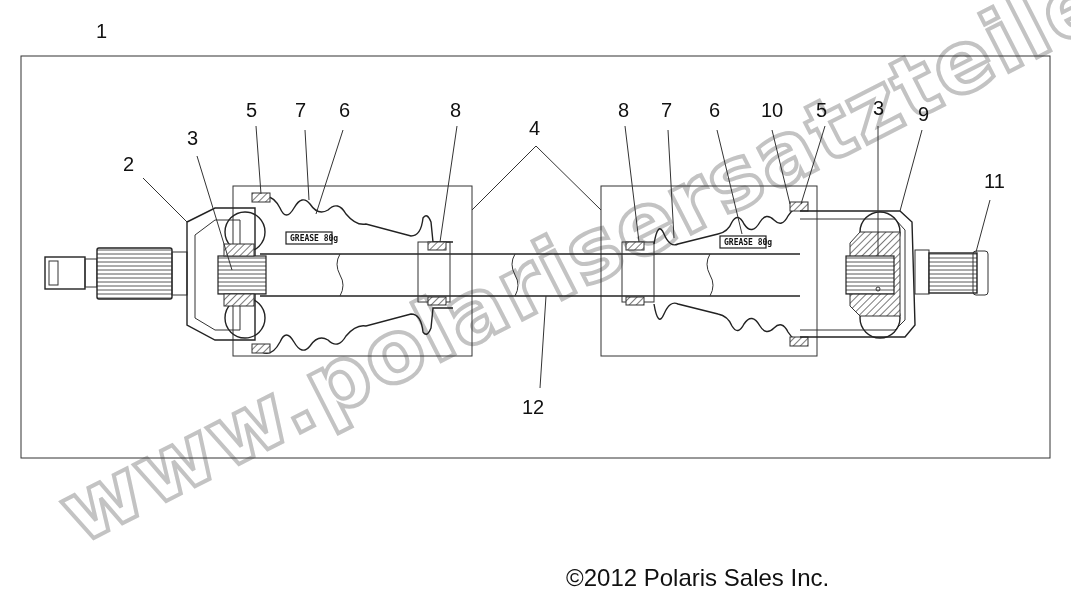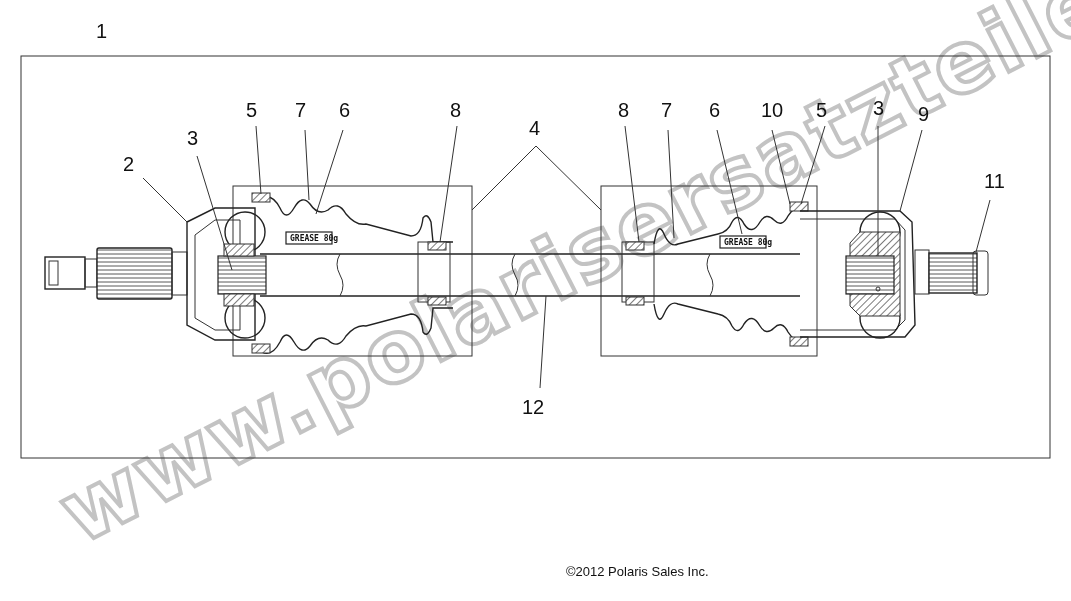--- a/index.html
+++ b/index.html
@@ -1,19 +1,19 @@
 <!DOCTYPE html>
 <html><head>
 <meta charset="utf-8">
 <style>
   html,body{margin:0;padding:0;background:#ffffff;}
   body{width:1071px;height:601px;position:relative;overflow:hidden;font-family:"Liberation Sans",sans-serif;}
   svg{position:absolute;left:0;top:0;}
   .lbl{font-family:"Liberation Sans",sans-serif;font-size:20px;fill:#111;}
-  .cp{position:absolute;left:566px;top:564px;font-size:13px;color:#111;font-family:"Liberation Sans",sans-serif;}
+  .cp{position:absolute;left:566px;top:564px;font-size:24px;color:#111;font-family:"Liberation Sans",sans-serif;}
   .wm{font-family:"DejaVu Sans",sans-serif;font-weight:bold;font-size:86px;fill:none;stroke:#bdbdbd;stroke-width:4;letter-spacing:2px;}
   .ln{stroke:#333;stroke-width:1;fill:none;}
   .thk{stroke:#222;stroke-width:1.4;fill:none;}
   .hatch{fill:url(#hatch);stroke:#333;stroke-width:1;}
   .grease{font-family:"DejaVu Sans Mono",monospace;font-size:8px;font-weight:bold;fill:#111;}
 </style>
 </head>
 <body>
 
 <svg width="1071" height="601" viewBox="0 0 1071 601">

